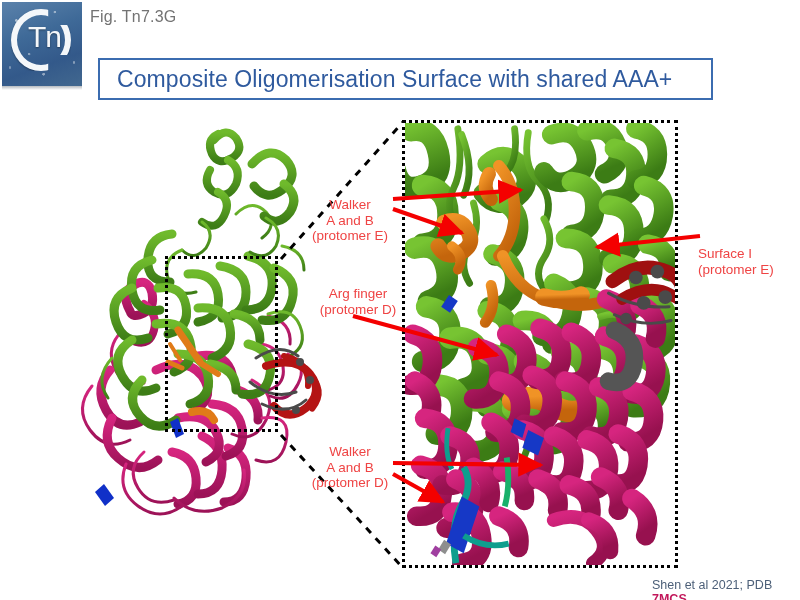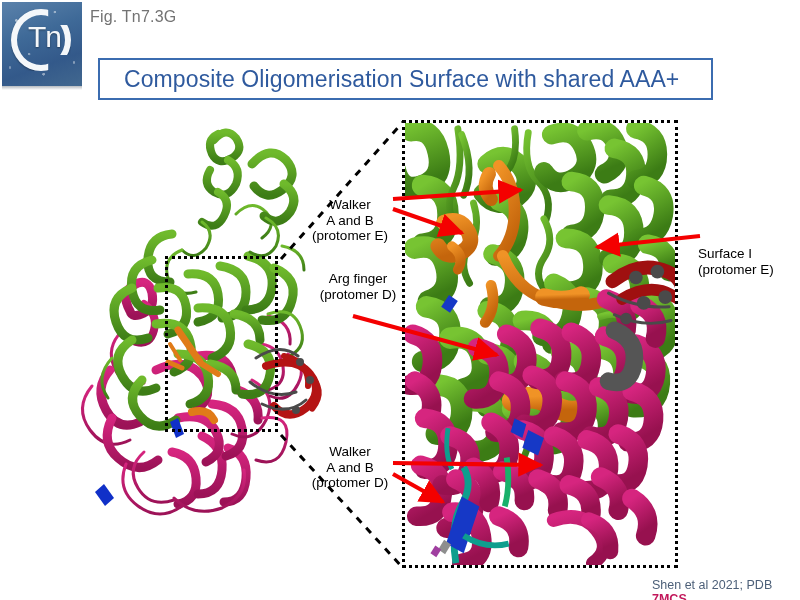--- a/index.html
+++ b/index.html
@@ -58,21 +58,21 @@
     font-size: 16px; color: #737373; letter-spacing: .2px;
   }
 
   
   #title-box {
     position: absolute; left: 98px; top: 58px;
     width: 615px; height: 42px;
     border: 2px solid #3b6cb0;
     background: #ffffff;
     display: flex; align-items: center;
-    padding-left: 24px;
+    padding-left: 17px;
   }
   #title-text {
     font-size: 23px; color: #2f5a9e; font-weight: 400;
     letter-spacing: .1px; white-space: nowrap;
   }
 
   
   .mol { position: absolute; }
   #overview-panel { left: 52px; top: 118px; width: 300px; height: 462px; }
   #zoom-panel {
@@ -85,24 +85,24 @@
     border: 3px dotted #000;
   }
   .leader {
     position: absolute; pointer-events: none;
   }
 
   
   .callout {
     position: absolute;
     font-size: 13.5px; line-height: 15.5px;
-    color: #000000; text-align: center; white-space: pre;
+    color: #ef4444; text-align: center; white-space: pre;
   }
   #callout-walker-e { left: 309px; top: 197px; width: 82px; }
-  #callout-arg      { left: 316px; top: 271px; width: 84px; }
+  #callout-arg      { left: 316px; top: 286px; width: 84px; }
   #callout-walker-d { left: 309px; top: 444px; width: 82px; }
   #callout-sensor   { left: 698px; top: 246px; width: 94px; text-align: left; }
 
   
   #citation {
     position: absolute; left: 652px; top: 578px;
     font-size: 12.5px; color: #4c5f78;
   }
   #citation b { color: #c2185b; font-weight: bold; }
 

